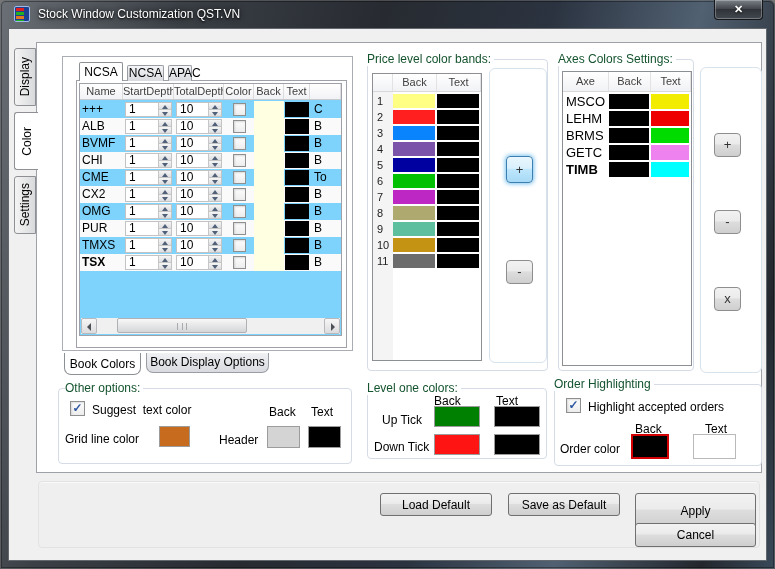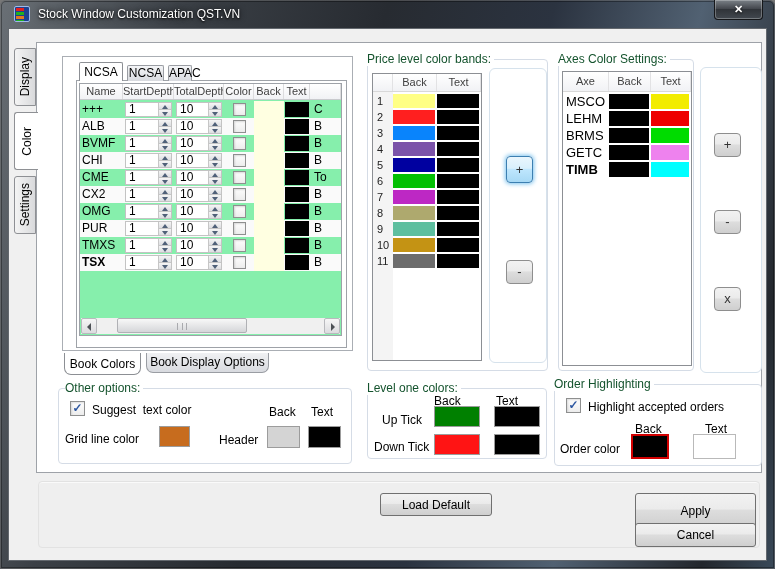--- a/index.html
+++ b/index.html
@@ -39,21 +39,21 @@
   
   .page { position:absolute; left:28px; top:14px; width:726px; height:431px;
     background:#fff; border:1px solid #9ea2a8; }
   
   .book-outer { position:absolute; left:25px; top:13px; width:291px; height:295px; border:1px solid #aaaeb4; }
   .tabpage { position:absolute; left:39px; top:37px; width:271px; height:268px; border:1px solid #9ea2a8; background:#fff; }
   .rtab { position:absolute; top:22px; height:16px; text-align:center; font-size:12px; line-height:15px;
     background:linear-gradient(#f4f5f7,#d8dadf); border:1px solid #9a9da3; border-bottom:none;
     border-radius:2px 2px 0 0; cursor:pointer; z-index:2; }
   .rtab.sel { top:19px; height:19px; line-height:19px; background:#fff; border-color:#8c8f94; z-index:3; }
-  .btable { position:absolute; left:42px; top:40px; width:263px; height:253px; border:1px solid #9ea2a8; background:#86efac; overflow:hidden; }
+  .btable { position:absolute; left:42px; top:40px; width:263px; height:253px; border:1px solid #9ea2a8; background:#7dd3fc; overflow:hidden; }
   .bh { display:flex; height:16px; border-bottom:1px solid #c9cace; }
   .bh span { background:linear-gradient(#ffffff,#f1f2f5); border-right:1px solid #dcdcde;
     font-size:11px; color:#3f3f3f; text-align:center; line-height:15px; overflow:hidden; }
   .w-name{width:43px;} .w-start{width:51px;} .w-total{width:50px;} .w-color{width:30px;}
   .w-back{width:30px;} .w-text{width:26px;} .w-clip{flex:1;}
   .bt-body { position:absolute; left:0; top:17px; right:0; }
   .bt-row { display:flex; height:17px; align-items:stretch; cursor:default; }
   .bt-row:nth-child(even){ background:#fafafa; }
   .bc { overflow:hidden; }
   .bc.cname { width:43px; font-size:12px; line-height:17px; padding-left:2px; white-space:nowrap; }
@@ -715,21 +715,21 @@
               </span>
             </div>
           </div>
       </div>
       <div class="btn-panel" style="left:452px;top:25px;width:58px;height:295px;">
         <button class="sqbtn focused" style="left:16px;top:87px;">+</button>
         <button class="sqbtn" style="left:16px;top:191px;">-</button>
       </div>
 
       <div class="groupbox" style="left:521px;top:16px;width:136px;height:312px;">
-        <span class="gb-label">Axes Color Settings:</span>
+        <span class="gb-label">Axes Colors Settings:</span>
       </div>
       <div class="atable">
         <div class="ath">
           <span class="aaxew">Axe</span>
           <span class="abackw">Back</span>
           <span class="atextw">Text</span>
         </div>
         <div class="at-body">
 
             <div class="at-row">
@@ -822,17 +822,18 @@
         <span class="hdr-sm" style="left:150px;top:37px;">Text</span>
         <span class="lbl" style="left:5px;top:57px;">Order color</span>
         <span class="swatch" style="left: 76px; top: 49px; width: 38px; height: 25px; border-width: 2px; background: rgb(0, 0, 0); border-color: rgb(210, 0, 0);"></span>
         <span class="swatch" style="left: 138px; top: 49px; width: 43px; height: 25px; border-color: rgb(185, 185, 185); background: rgb(255, 255, 255);"></span>
       </div>
 
     </div>
 
     <div class="footer-panel"></div>
     <button class="pushbtn" style="left:372px;top:465px;width:112px;height:23px;">Load Default</button>
+    <button class="pushbtn" style="left:500px;top:465px;width:112px;height:23px;">Save as Default</button>
     <button class="pushbtn" style="left:627px;top:465px;width:121px;height:35px;">Apply</button>
     <button class="pushbtn" style="left:627px;top:495px;width:121px;height:24px;">Cancel</button>
 
   </div>
 </div>
 
 </body></html>

